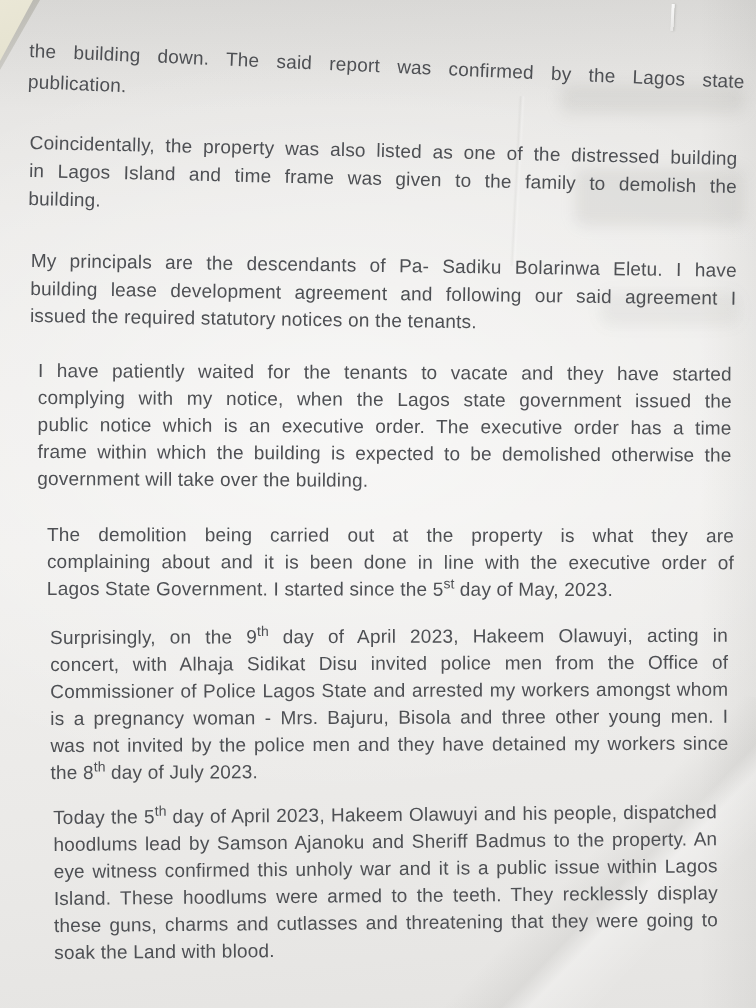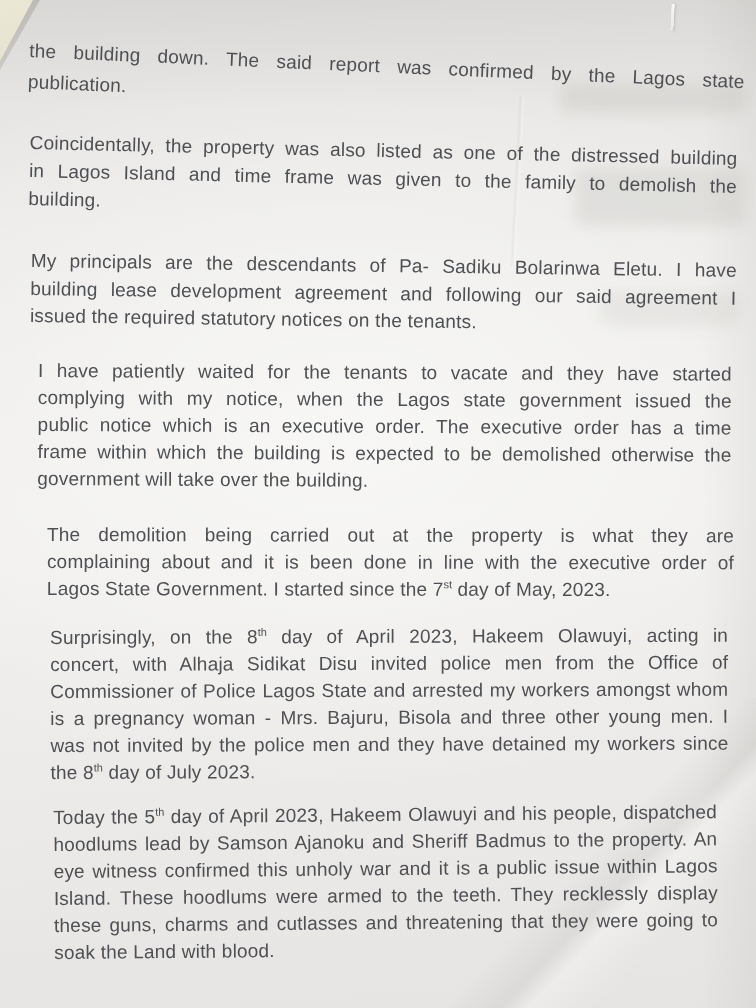--- a/index.html
+++ b/index.html
@@ -54,21 +54,21 @@
   
   .paragraph{
     position:absolute;
     font-size:19px;
     letter-spacing:0.2px;
     color:#4e5054;
     transform-origin:left top;
   }
   .line{text-align:justify;text-align-last:justify;}
   .line.last{text-align-last:left;}
-  sup{font-size:11px;line-height:0;letter-spacing:0;}
+  sup{font-size:14px;line-height:0;letter-spacing:0;}
   .p-0{top:35px;left:30px;width:716px;line-height:31px;transform:rotate(2.5deg);}
   .p-1{top:129px;left:30px;width:708px;line-height:28px;transform:rotate(1.3deg);}
   .p-2{top:247px;left:31px;width:706px;line-height:27.5px;transform:rotate(0.8deg);}
   .p-3{top:357px;left:38px;width:694px;line-height:27px;transform:rotate(0.3deg);}
   .p-4{top:521px;left:47px;width:687px;line-height:27px;transform:rotate(0.1deg);}
   .p-5{top:624px;left:50px;width:678px;line-height:27px;transform:rotate(-0.2deg);}
   .p-6{top:804px;left:53px;width:664px;line-height:27px;transform:rotate(-0.5deg);}
 </style>
 </head>
 <body>
@@ -104,24 +104,24 @@
       <div class="paragraph p-3">
         <div class="line"><span>I have patiently waited for the tenants to vacate and they have started</span></div>
         <div class="line"><span>complying with my notice, when the Lagos state government issued the</span></div>
         <div class="line"><span>public notice which is an executive order. The executive order has a time</span></div>
         <div class="line"><span>frame within which the building is expected to be demolished otherwise the</span></div>
         <div class="line last"><span>government will take over the building.</span></div>
       </div>
       <div class="paragraph p-4">
         <div class="line"><span>The demolition being carried out at the property is what they are</span></div>
         <div class="line"><span>complaining about and it is been done in line with the executive order of</span></div>
-        <div class="line last"><span>Lagos State Government. I started since the 7</span><sup>st</sup><span> day of May, 2023.</span></div>
+        <div class="line last"><span>Lagos State Government. I started since the 5</span><sup>st</sup><span> day of May, 2023.</span></div>
       </div>
       <div class="paragraph p-5">
-        <div class="line"><span>Surprisingly, on the 8</span><sup>th</sup><span> day of April 2023, Hakeem Olawuyi, acting in</span></div>
+        <div class="line"><span>Surprisingly, on the 9</span><sup>th</sup><span> day of April 2023, Hakeem Olawuyi, acting in</span></div>
         <div class="line"><span>concert, with Alhaja Sidikat Disu invited police men from the Office of</span></div>
         <div class="line"><span>Commissioner of Police Lagos State and arrested my workers amongst whom</span></div>
         <div class="line"><span>is a pregnancy woman - Mrs. Bajuru, Bisola and three other young men. I</span></div>
         <div class="line"><span>was not invited by the police men and they have detained my workers since</span></div>
         <div class="line last"><span>the 8</span><sup>th</sup><span> day of July 2023.</span></div>
       </div>
       <div class="paragraph p-6">
         <div class="line"><span>Today the 5</span><sup>th</sup><span> day of April 2023, Hakeem Olawuyi and his people, dispatched</span></div>
         <div class="line"><span>hoodlums lead by Samson Ajanoku and Sheriff Badmus to the property. An</span></div>
         <div class="line"><span>eye witness confirmed this unholy war and it is a public issue within Lagos</span></div>

